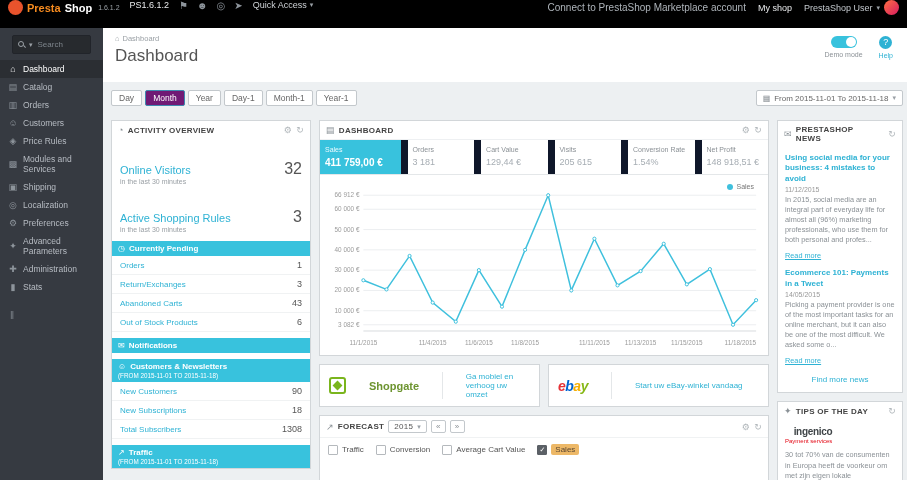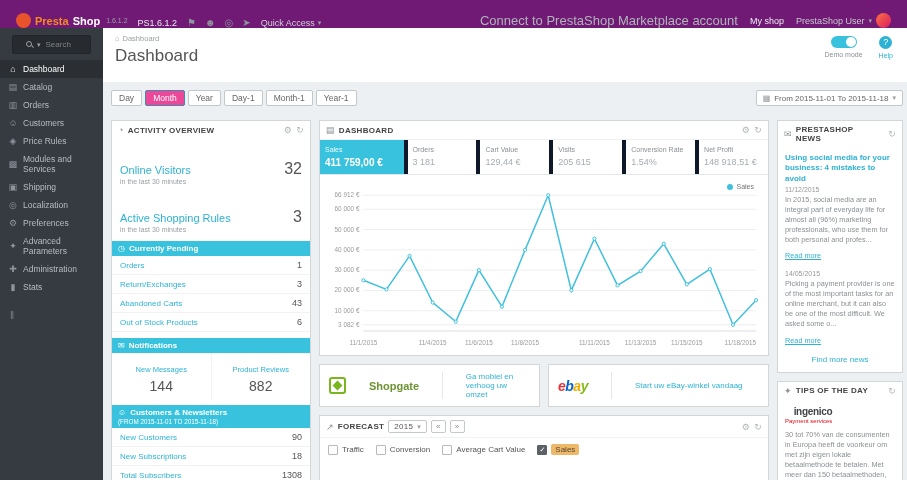--- a/index.html
+++ b/index.html
@@ -1,40 +1,40 @@
 <!DOCTYPE html>
 <html><head>
 <meta charset="utf-8">
 <style>
   html,body{margin:0;padding:0;background:#363a41;}
   #app{position:relative;width:907px;height:480px;overflow:hidden;background:#edf0f2;
        font-family:"Liberation Sans",sans-serif;-webkit-font-smoothing:antialiased;}
   a{text-decoration:none;}
   
-  #topbar{position:absolute;top:0;left:0;right:0;height:28px;background:#701a75;display:flex;
-          align-items:flex-end;padding:0 16px;gap:10px;color:#c3c8cd;font-size:9px;z-index:5;}
+  #topbar{position:absolute;top:0;left:0;right:0;height:28px;background:#000000;display:flex;
+          align-items:flex-start;padding:0 8px;gap:10px;color:#c3c8cd;font-size:9px;z-index:5;}
   .brand{display:flex;align-items:center;gap:4px;}
   .brand-badge{width:15px;height:15px;border-radius:50%;background:#e8532c;display:inline-block;}
   .brand-presta{color:#f68b1f;font-weight:bold;font-size:11px;}
   .brand-shop{color:#fff;font-weight:bold;font-size:11px;}
   .brand-ver{color:#9aa0a6;font-size:7px;margin-left:2px;}
   .shopname{color:#e8eaec;font-size:9px;}
   .tb-icons{display:flex;gap:9px;color:#8d949b;font-size:10px;}
   .tb-icons span{cursor:pointer;}
   .quick{color:#cfd3d7;cursor:pointer;display:flex;gap:3px;align-items:center;}
   .tb-right{margin-left:auto;display:flex;align-items:center;gap:12px;}
-  .tb-connect{color:#aeb4ba;font-size:13px;cursor:pointer;}
+  .tb-connect{color:#aeb4ba;font-size:10px;cursor:pointer;}
   .tb-myshop{color:#e8eaec;cursor:pointer;}
   .tb-user{display:flex;align-items:center;gap:4px;color:#c3c8cd;cursor:pointer;}
   .avatar{width:15px;height:15px;border-radius:50%;background:linear-gradient(135deg,#ff7043,#d81b60);display:inline-block;}
   .caret{font-size:7px;color:#9aa0a6;}
   
   #sidebar{position:absolute;top:28px;left:0;bottom:0;width:103px;background:#363a41;}
   .search-box{margin:7px 12px 6px;background:#272a2e;border:1px solid #21242a;border-radius:2px;
-              display:flex;align-items:center;gap:3px;padding:3px 13px;}
+              display:flex;align-items:center;gap:3px;padding:3px 5px;}
   .mag{position:relative;width:8px;height:8px;flex:none;}
   .mag::before{content:'';position:absolute;left:0;top:0;width:4px;height:4px;border:1.2px solid #9aa0a6;border-radius:50%;}
   .mag::after{content:'';position:absolute;left:4.8px;top:5px;width:3px;height:1.2px;background:#9aa0a6;transform:rotate(45deg);}
   .search-box input{background:transparent;border:none;outline:none;color:#c2c7cc;font-size:8px;width:100%;
                     font-family:"Liberation Sans",sans-serif;}
   .search-box input::placeholder{color:#7d848b;}
   .nav-item{display:flex;align-items:center;gap:5px;padding:4px 8px;color:#b7bcc3;font-size:8.5px;cursor:pointer;}
   .nav-item.active{background:#2b2e33;color:#fff;}
   .nav-ico{width:10px;color:#8d949b;font-size:9px;text-align:center;flex:none;}
   .nav-item.active .nav-ico{color:#fff;}
@@ -49,21 +49,21 @@
   .toggle::after{content:'';position:absolute;right:1px;top:1px;width:10px;height:10px;border-radius:50%;background:#fff;}
   .hdr-sub{font-size:7px;color:#8b9196;margin-top:3px;}
   .help-circle{width:13px;height:13px;border-radius:50%;background:#2eb2d4;color:#fff;font-size:9px;line-height:13px;
                text-align:center;margin:0 auto;cursor:pointer;}
   .help-label{font-size:7px;color:#2eb2d4;margin-top:3px;}
   #content{padding:6px 4px 0 8px;}
   
   .filter-row{display:flex;justify-content:space-between;align-items:center;margin:2px 0 14px;}
   .fbtns{display:flex;gap:3px;}
   .fbtn{background:#fff;border:1px solid #c3c8cc;color:#666;font-size:8.5px;padding:2px 7px;border-radius:2px;cursor:pointer;}
-  .fbtn.active{background:#ec4899;border-color:#3f89b0;color:#fff;}
+  .fbtn.active{background:#701a75;border-color:#3f89b0;color:#fff;}
   .daterange{background:#fff;border:1px solid #c3c8cc;font-size:8px;color:#666;padding:2.5px 6px;display:flex;
              gap:4px;align-items:center;border-radius:2px;cursor:pointer;}
   .cal-ico{color:#8b9196;font-size:8px;}
   
   .cols{display:flex;gap:8px;align-items:flex-start;}
   .col-a{width:200px;flex:none;}
   .col-b{flex:1;min-width:0;}
   .col-c{width:126px;flex:none;}
   
   .panel{background:#fff;border:1px solid #d2d6d9;margin-bottom:8px;}
@@ -87,21 +87,21 @@
   .arow{display:flex;justify-content:space-between;align-items:center;padding:4px 8px;border-bottom:1px solid #f0f2f3;font-size:8px;}
   .arow-link{color:#2eb2d4;cursor:pointer;}
   .arow-val{color:#555;font-size:9px;}
   .notif{display:flex;text-align:center;}
   .notif-cell{flex:1;padding:5px 2px;}
   .notif-cell:first-child{border-right:1px solid #f0f2f3;}
   .notif-label{color:#2eb2d4;font-size:7.5px;cursor:pointer;}
   .notif-val{color:#555;font-size:14px;margin-top:2px;}
   
   .kpis{display:flex;border-bottom:1px solid #e4e7e9;border-top:1px solid #eef0f2;}
-  .kpi{flex:1;padding:6px 5px;border-left:4px solid #0f172a;cursor:pointer;min-width:0;}
+  .kpi{flex:1;padding:6px 5px;border-left:7px solid #0f172a;cursor:pointer;min-width:0;}
   .kpi:first-child{border-left:none;}
   .kpi-l{font-size:7px;color:#8b9196;white-space:nowrap;}
   .kpi-v{font-size:9px;color:#a6adb3;margin-top:4px;white-space:nowrap;}
   .kpi.active{background:#38c2dd;flex:1.25;}
   .kpi.active .kpi-l{color:#eafaff;}
   .kpi.active .kpi-v{color:#fff;font-weight:bold;font-size:10px;}
   .chart-wrap{position:relative;padding:4px 4px 0;}
   .chart-legend{position:absolute;top:8px;right:14px;font-size:7px;color:#777;display:flex;align-items:center;gap:3px;}
   .legend-dot{width:6px;height:6px;border-radius:50%;background:#3fc0dd;display:inline-block;}
   
@@ -314,30 +314,20 @@
               <span class="arow-val">43</span>
             </div>
             <div class="arow">
               <a class="arow-link">Out of Stock Products</a>
               <span class="arow-val">6</span>
             </div>
 
             <div class="subhead">
               <span class="sh-ico">✉</span>
               <span>Notifications</span>
-            </div>
-            <div class="notif">
-              <div class="notif-cell">
-                <a class="notif-label">New Messages</a>
-                <div class="notif-val">144</div>
-              </div>
-              <div class="notif-cell">
-                <a class="notif-label">Product Reviews</a>
-                <div class="notif-val">882</div>
-              </div>
             </div>
 
             <div class="subhead two">
               <div class="sh-top">
                 <span class="sh-ico">☺</span>
                 <span>Customers &amp; Newsletters</span>
               </div>
               <div class="sh-sub">(FROM 2015-11-01 TO 2015-11-18)</div>
             </div>
             <div class="arow">
@@ -512,20 +502,21 @@
               <span class="hd-btn">↻</span>
             </div>
             <div class="news-body">
               <div>
                 <a class="news-headline">Using social media for your business: 4 mistakes to avoid</a>
                 <div class="news-date">11/12/2015</div>
                 <div class="news-excerpt">In 2015, social media are an integral part of everyday life for almost all (96%) marketing professionals, who use them for both personal and profes...</div>
                 <a class="read-more">Read more</a>
               </div>
               <div>
+                <a class="news-headline">Ecommerce 101: Payments in a Tweet</a>
                 <div class="news-date">14/05/2015</div>
                 <div class="news-excerpt">Picking a payment provider is one of the most important tasks for an online merchant, but it can also be one of the most difficult. We asked some o...</div>
                 <a class="read-more">Read more</a>
               </div>
               <a class="find-more">Find more news</a>
             </div>
           </div>
 
           <div class="panel">
             <div class="panel-hd">

